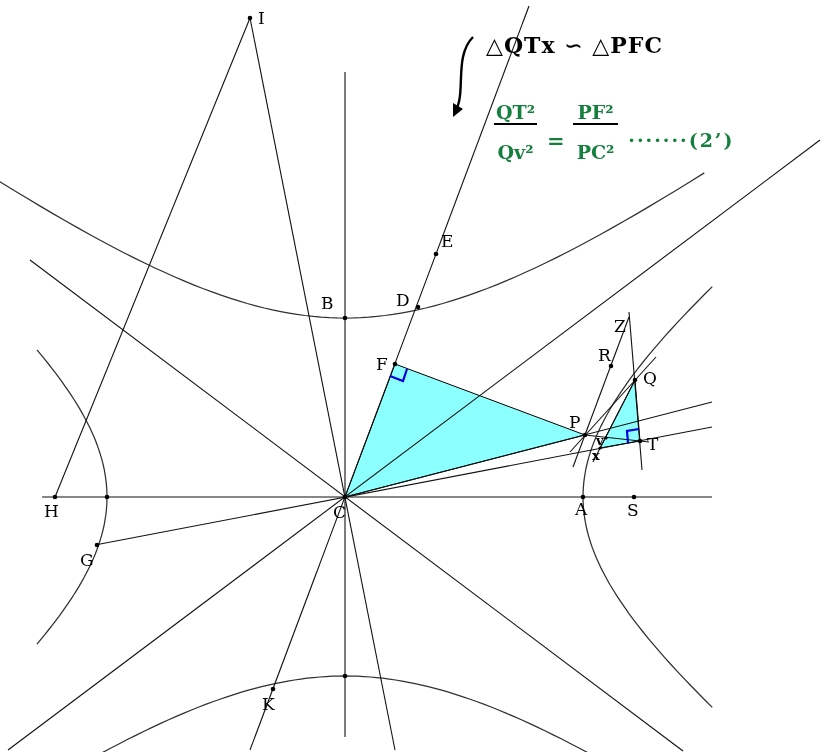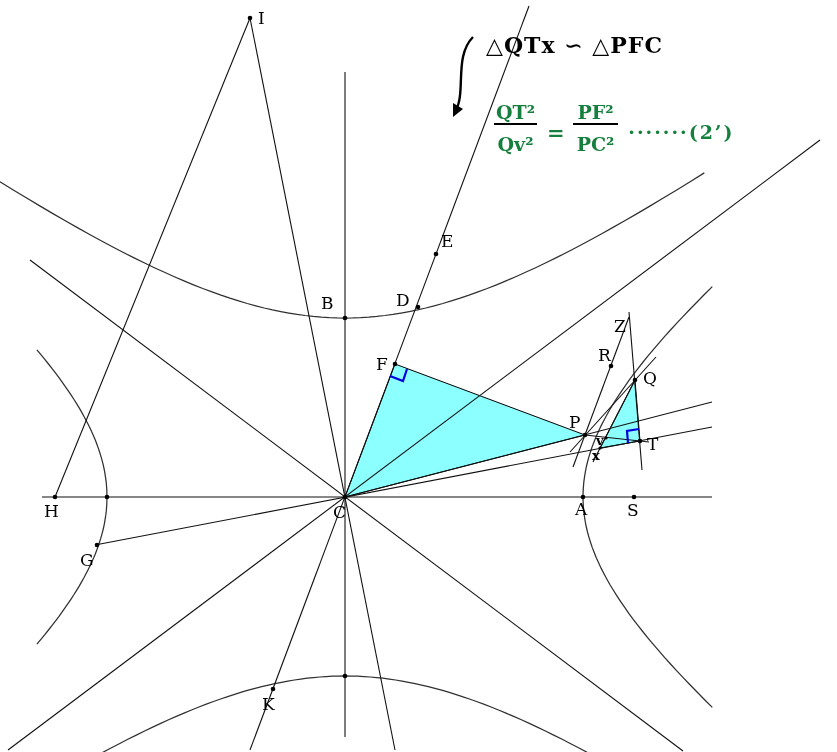--- a/index.html
+++ b/index.html
@@ -15,21 +15,21 @@
     font-size:22px;font-weight:bold;white-space:nowrap;color:#000;
     letter-spacing:1px;
   }
   .eqrow{
     position:absolute;left:46px;top:58px;
     display:flex;align-items:center;white-space:nowrap;color:#15803d;margin-top:21px;
   }
   .frac{display:inline-flex;flex-direction:column;align-items:center;
         font-size:19px;font-weight:bold;line-height:1.18;}
   .frac .num{padding:0 4px;}
-  .frac .den{border-top:2px solid #000;padding:8px 4px;}
+  .frac .den{border-top:2px solid #000;padding:16px 4px;}
   .eqsign{font-size:21px;font-weight:bold;margin:0 8px;}
   .tag{font-size:19px;font-weight:bold;margin-left:10px;letter-spacing:2px;}
 </style>
 </head>
 <body>
 
 <div class="stage">
 
   <svg id="diagram" width="837" height="752" viewBox="0 0 837 752">
       <polyline points="712.3,286.6 704.6,294.2 697.3,301.7 690.2,309.0 683.4,316.1 676.8,323.1 670.5,330.0 664.5,336.7 658.7,343.3 653.1,349.8 647.8,356.2 642.7,362.5 637.9,368.6 633.2,374.7 628.8,380.7 624.7,386.6 620.7,392.4 616.9,398.1 613.4,403.7 610.0,409.3 606.9,414.8 604.0,420.2 601.2,425.6 598.7,430.9 596.3,436.2 594.2,441.5 592.2,446.6 590.5,451.8 588.9,456.9 587.5,462.0 586.3,467.0 585.3,472.1 584.5,477.1 583.8,482.1 583.4,487.1 583.1,492.0 583.0,497.0 583.1,502.0 583.4,506.9 583.8,511.9 584.5,516.9 585.3,521.9 586.3,527.0 587.5,532.0 588.9,537.1 590.5,542.2 592.2,547.4 594.2,552.5 596.3,557.8 598.7,563.1 601.2,568.4 604.0,573.8 606.9,579.2 610.0,584.7 613.4,590.3 616.9,595.9 620.7,601.6 624.7,607.4 628.8,613.3 633.2,619.3 637.9,625.4 642.7,631.5 647.8,637.8 653.1,644.2 658.7,650.7 664.5,657.3 670.5,664.0 676.8,670.9 683.4,677.9 690.2,685.0 697.3,692.3 704.6,699.8 712.3,707.4" fill="none" stroke="#303030" stroke-width="1.25"></polyline>

